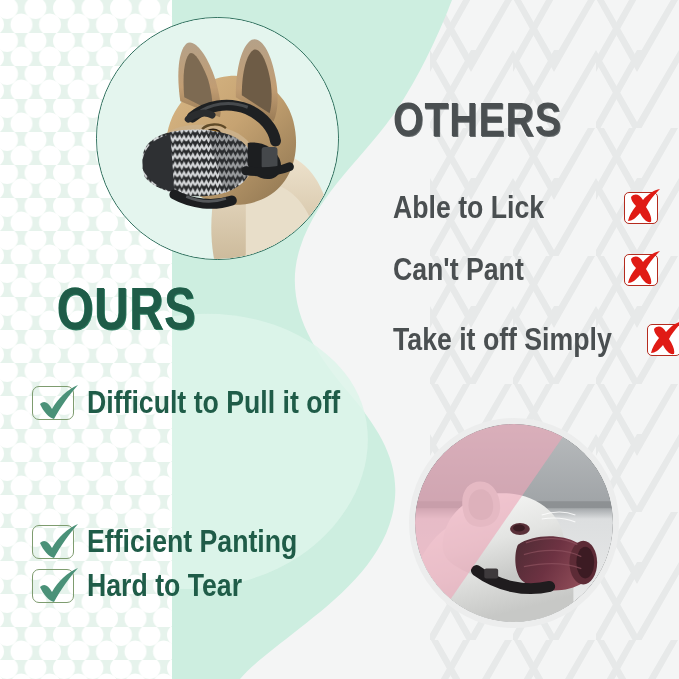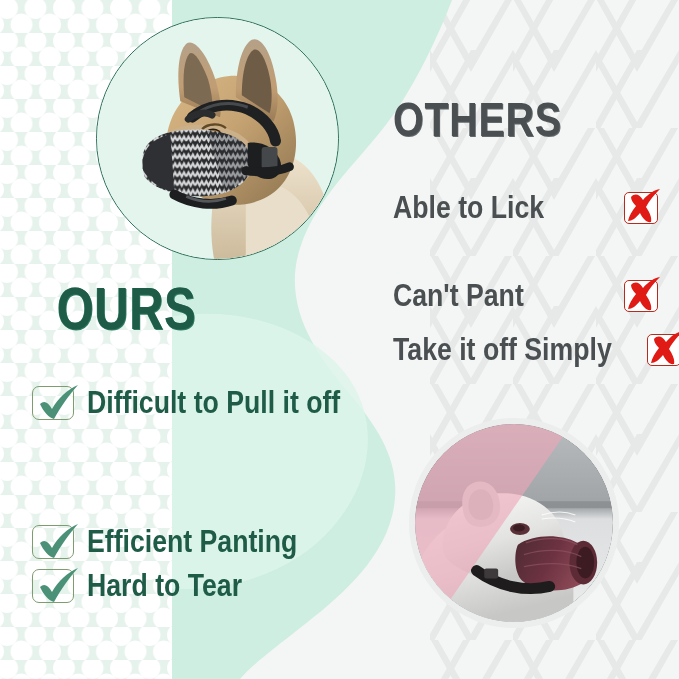--- a/index.html
+++ b/index.html
@@ -83,22 +83,22 @@
 
   
   .others-row { left:393px; width:265px; justify-content:space-between; }
   .others-row .row-label {
     font-size:31px;
     color:#4a4f51;
     transform:scaleX(0.86);
     transform-origin:left center;
   }
   #others-row-0 { top:190px; }
-  #others-row-1 { top:278px; }
-  #others-row-2 { top:332px;text-align:right; }
+  #others-row-1 { top:252px; }
+  #others-row-2 { top:322px;text-align:right; }
 
   
   .check-box {
     position:relative; width:42px; height:34px; flex:0 0 auto;
   }
   .check-box .frame {
     position:absolute; left:0; top:0; width:42px; height:34px;
     border:1.4px solid #7e9c6f; border-radius:7px; background:transparent;
   }
   .check-box svg { position:absolute; left:-2px; top:-8px; width:52px; height:46px; }

